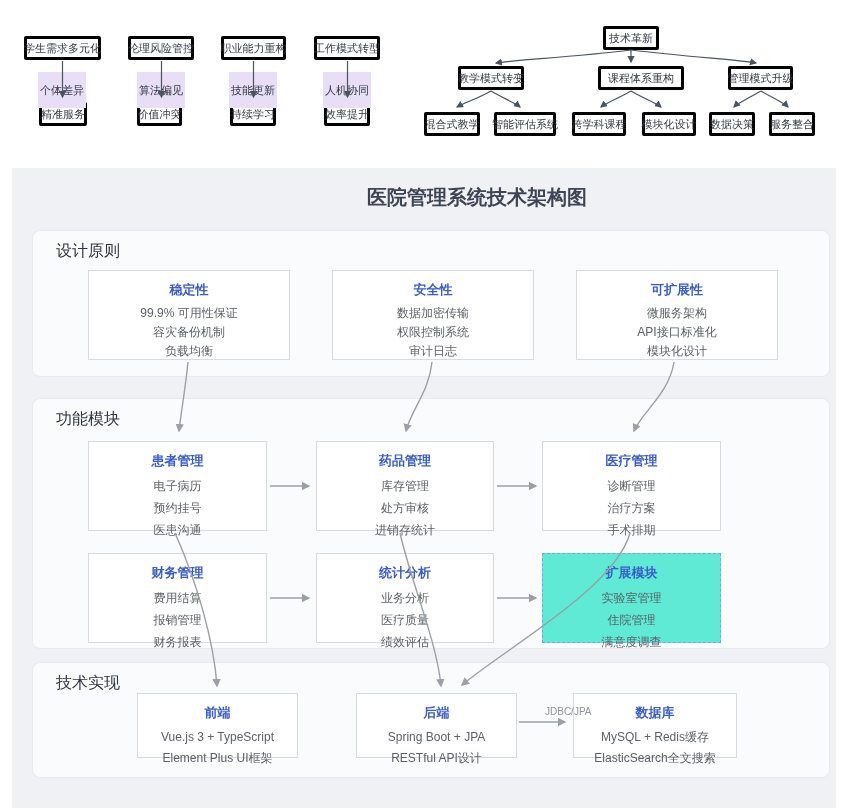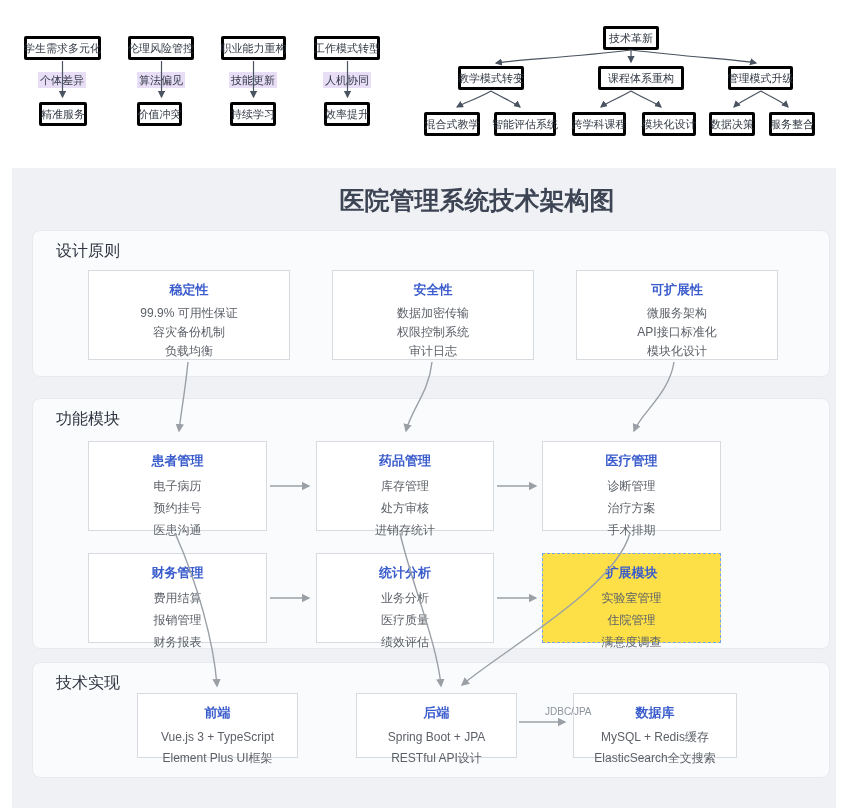--- a/index.html
+++ b/index.html
@@ -3,35 +3,35 @@
 <meta charset="utf-8">
 <style>
   html,body{margin:0;padding:0;background:#ffffff;}
   .stage{position:relative;width:848px;height:810px;overflow:hidden;
          font-family:"Liberation Sans","DejaVu Sans",sans-serif;background:#ffffff;}
   
   .tbox{position:absolute;height:24px;background:#ffffff;border:3px solid #000000;
         border-radius:2px;font-size:11px;color:#333a45;display:flex;align-items:center;
         justify-content:center;box-sizing:border-box;white-space:nowrap;z-index:3;}
   .elabel{position:absolute;transform:translateX(-50%);background:#e8def6;font-size:11px;
-          color:#333a45;padding:2px 2px;white-space:nowrap;z-index:4;line-height:12px;}
+          color:#333a45;padding:12px 2px;white-space:nowrap;z-index:4;line-height:12px;}
   
   .panel{position:absolute;left:12px;top:168px;width:824px;height:640px;background:#f0f1f4;z-index:1;}
-  .dtitle{position:absolute;left:477px;top:184px;transform:translateX(-50%);font-size:25px;
+  .dtitle{position:absolute;left:477px;top:184px;transform:translateX(-50%);font-size:20px;
           font-weight:bold;color:#3d4555;white-space:nowrap;z-index:2;}
   .section{position:absolute;background:#fafbfc;border:1px solid #e8eaee;border-radius:8px;
            box-sizing:border-box;z-index:2;}
   .sheading{position:absolute;left:23px;top:10px;font-size:16px;font-weight:normal;color:#2e3440;}
   .card{position:absolute;background:#ffffff;border:1px solid #d7dade;border-radius:0;
         box-sizing:border-box;text-align:center;z-index:3;}
   .card .ctitle{font-size:13px;font-weight:bold;color:#3a5ccc;margin-top:10px;margin-bottom:5px;}
   .card .citem{font-size:12px;color:#5c6168;line-height:19px;}
   .fcard .citem{line-height:22px;}
   .tcard .citem{line-height:21px;}
-  .ext{background:#fde047;border:1.5px dashed #76a3ef;}
+  .ext{background:#5eead4;border:1.5px dashed #76a3ef;}
   .edge-label{position:absolute;font-size:10px;color:#8d939b;z-index:6;white-space:nowrap;}
   svg.overlay{position:absolute;left:0;top:0;z-index:5;pointer-events:none;}
 </style>
 </head>
 <body>
 
 <div class="stage">
 
   <div class="tbox" style="left:24px;top:36px;width:77px">学生需求多元化</div>
   <div class="tbox" style="left:128px;top:36px;width:66px">伦理风险管控</div>

